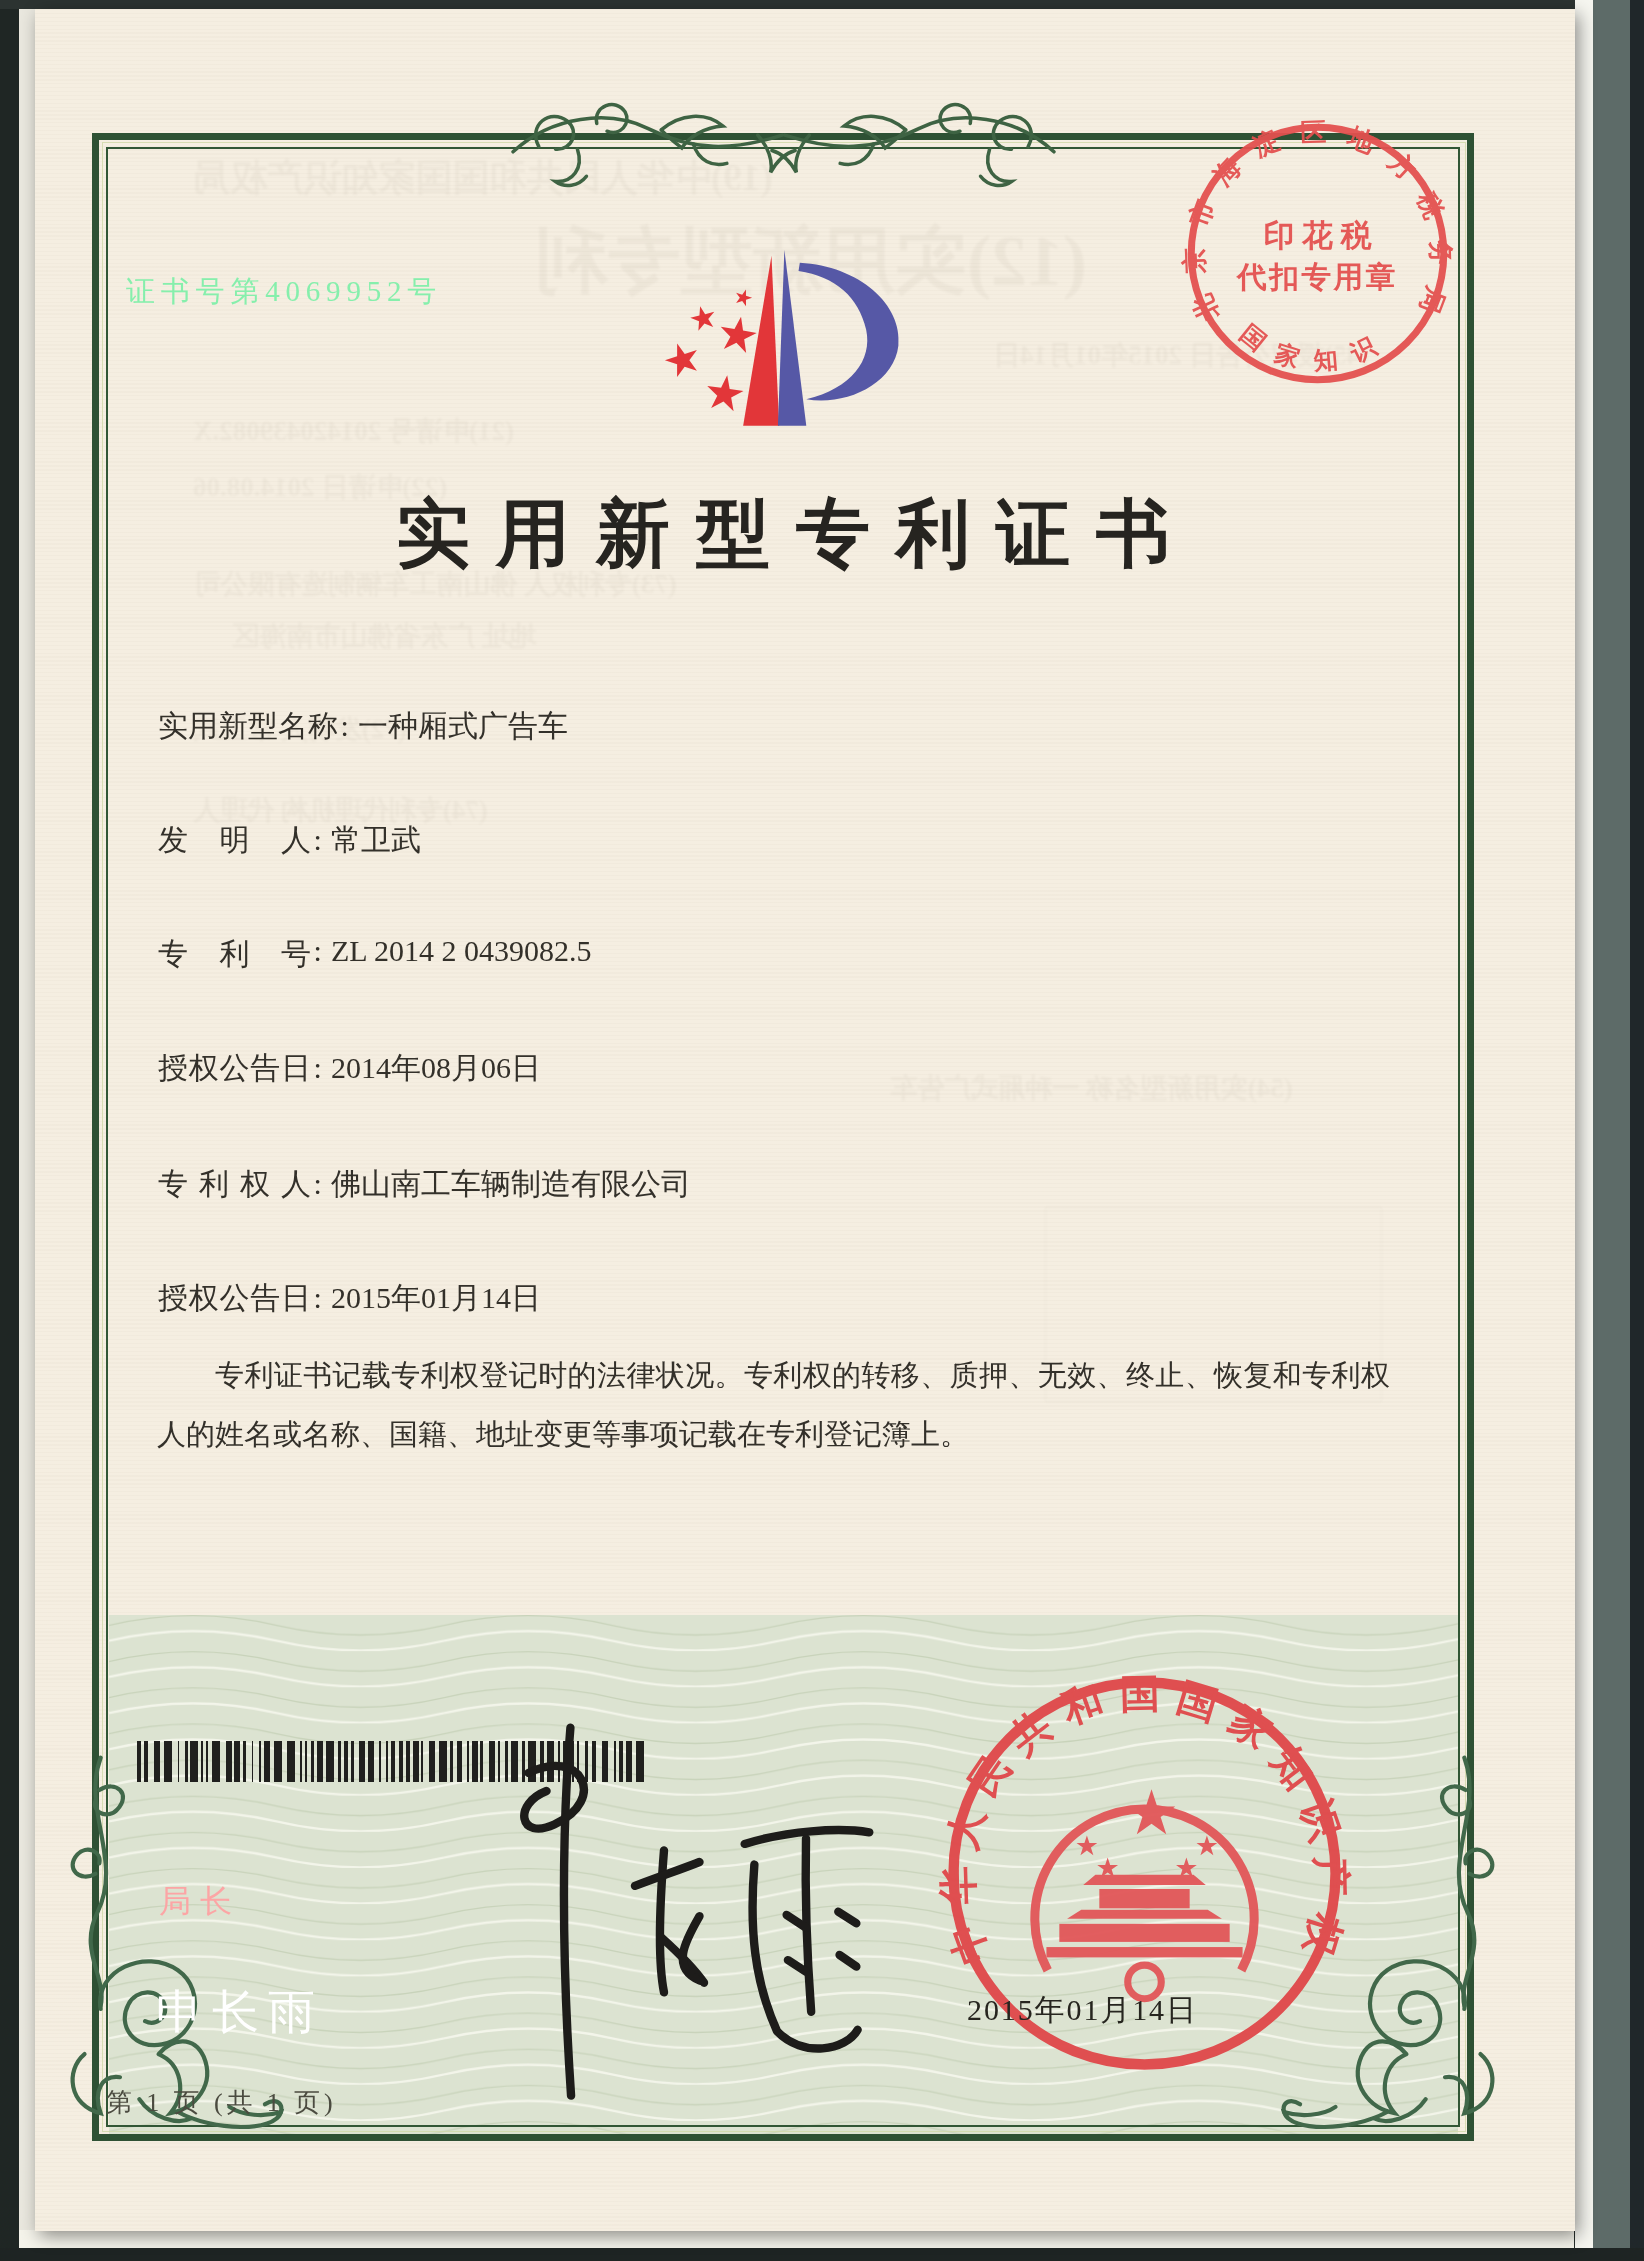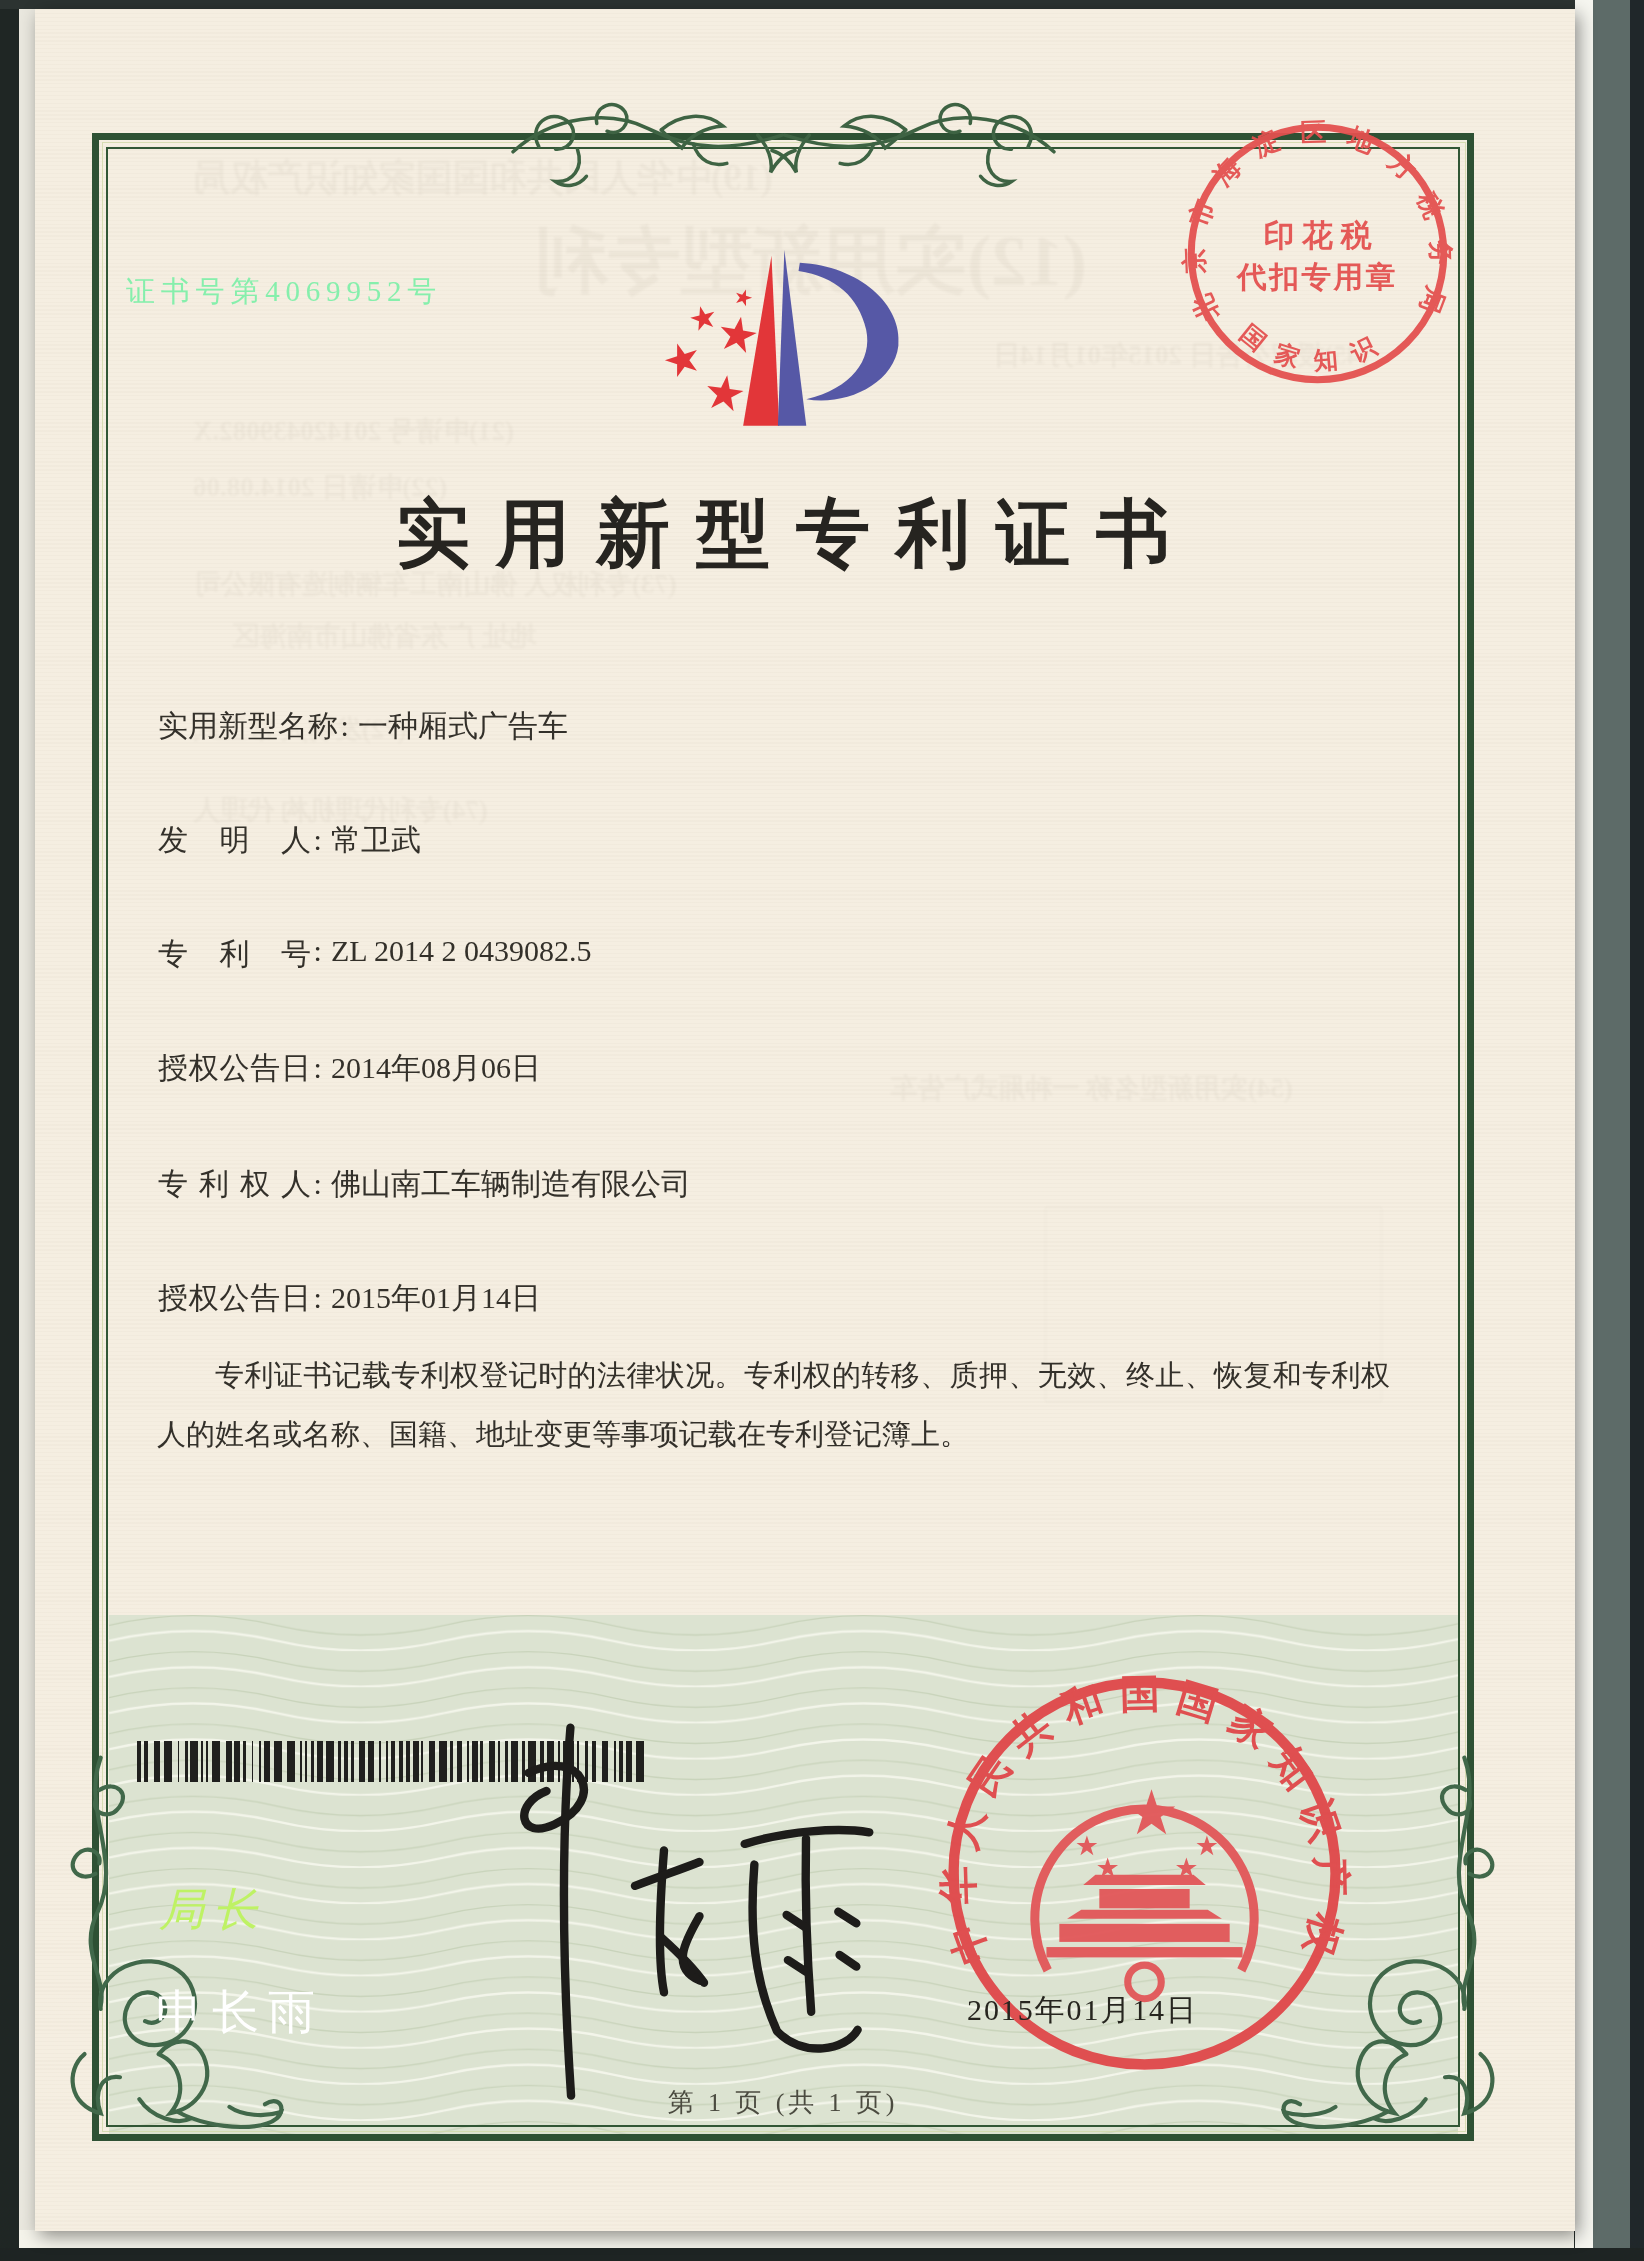--- a/index.html
+++ b/index.html
@@ -32,24 +32,24 @@
              font-weight:bold;letter-spacing:26px;text-indent:26px;color:#262420;}
   .field-row{left:158px;height:40px;font-size:30px;color:#33302a;white-space:nowrap;}
   .flabel{display:inline-block;vertical-align:top;color:#33302a;}
   .flabel.w5{width:153px;text-align:justify;text-align-last:justify;}
   .fcolon{display:inline-block;margin:0 9px 0 2.6px;}
   #paras{left:157px;top:1346px;width:1233px;font-size:29px;line-height:59px;
          text-align:justify;color:#33302a;}
   #paras p{margin:0;text-indent:2em;}
   #barcode{left:137px;top:1741px;width:527px;height:41px;display:flex;align-items:stretch;}
   #barcode div{background:#20201e;height:100%;}
-  #issuer-title{left:159px;top:1880px;font-size:45px;letter-spacing:9px;color:#bef264;font-style:italic;}
+  #issuer-title{left:159px;top:1880px;font-size:32px;letter-spacing:9px;color:#fca5a5;}
   #issuer-name{left:156px;top:1981px;font-size:47px;letter-spacing:9px;color:#ffffff;}
   #seal-date{left:967px;top:1990px;font-size:30px;letter-spacing:1.9px;color:#26251f;}
-  #page-footer{left:106px;top:2085px;width:1354px;text-align:center;font-size:26px;
+  #page-footer{left:106px;top:2085px;width:1354px;font-size:26px;
                letter-spacing:3.9px;color:#4b4b40;}
   
   .ghost{position:absolute;color:#7a6f5c;opacity:.06;filter:blur(1px);
          transform:scaleX(-1);white-space:nowrap;font-weight:bold;}
   #ghost-rect{left:1045px;top:1207px;width:335px;height:193px;
               border:1.9px solid rgba(110,130,100,.35);opacity:.14;filter:blur(1.3px);}
   svg{position:absolute;overflow:visible;}
   .sigpath{stroke:#1d1c1a;stroke-width:13px;fill:none;stroke-linecap:round;stroke-linejoin:round;}
 </style>
 </head>

